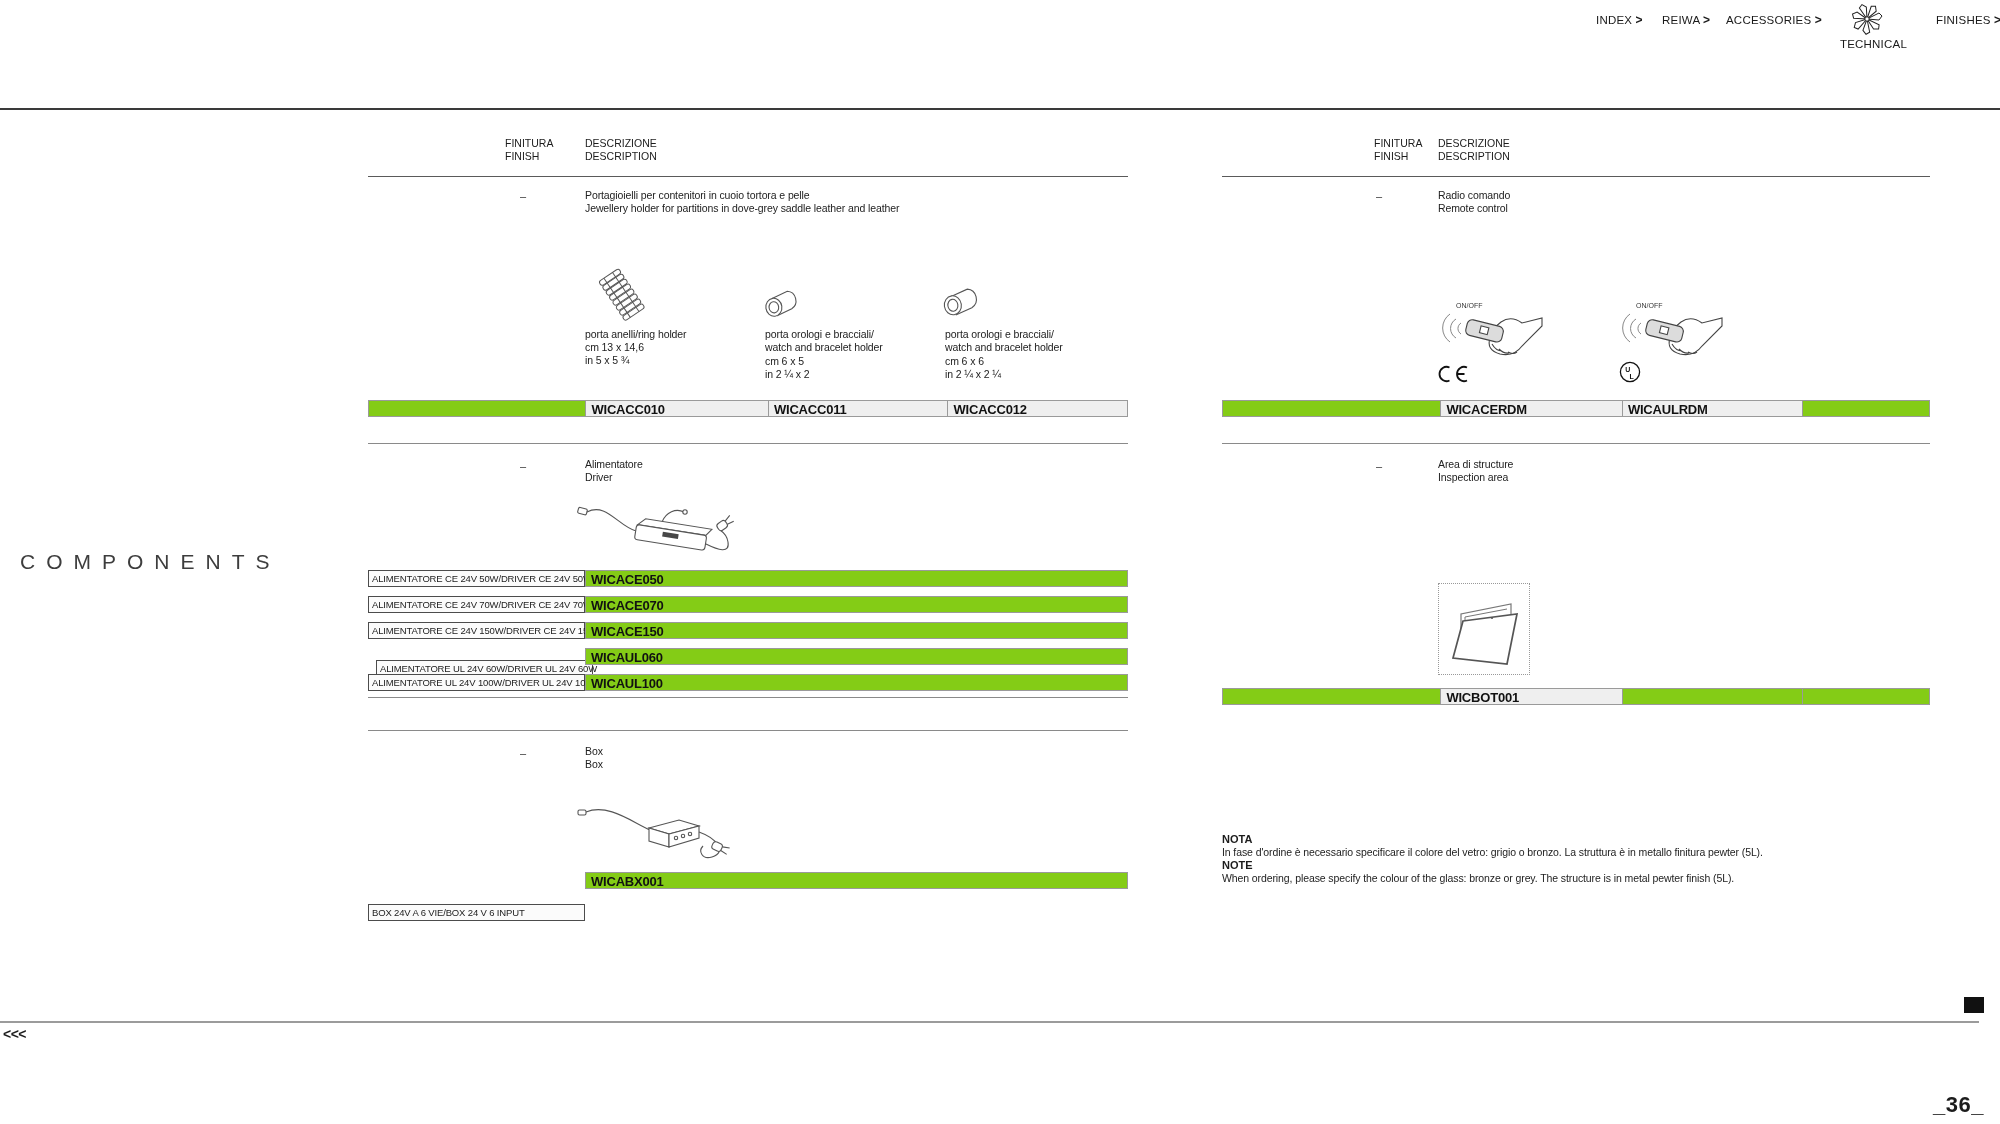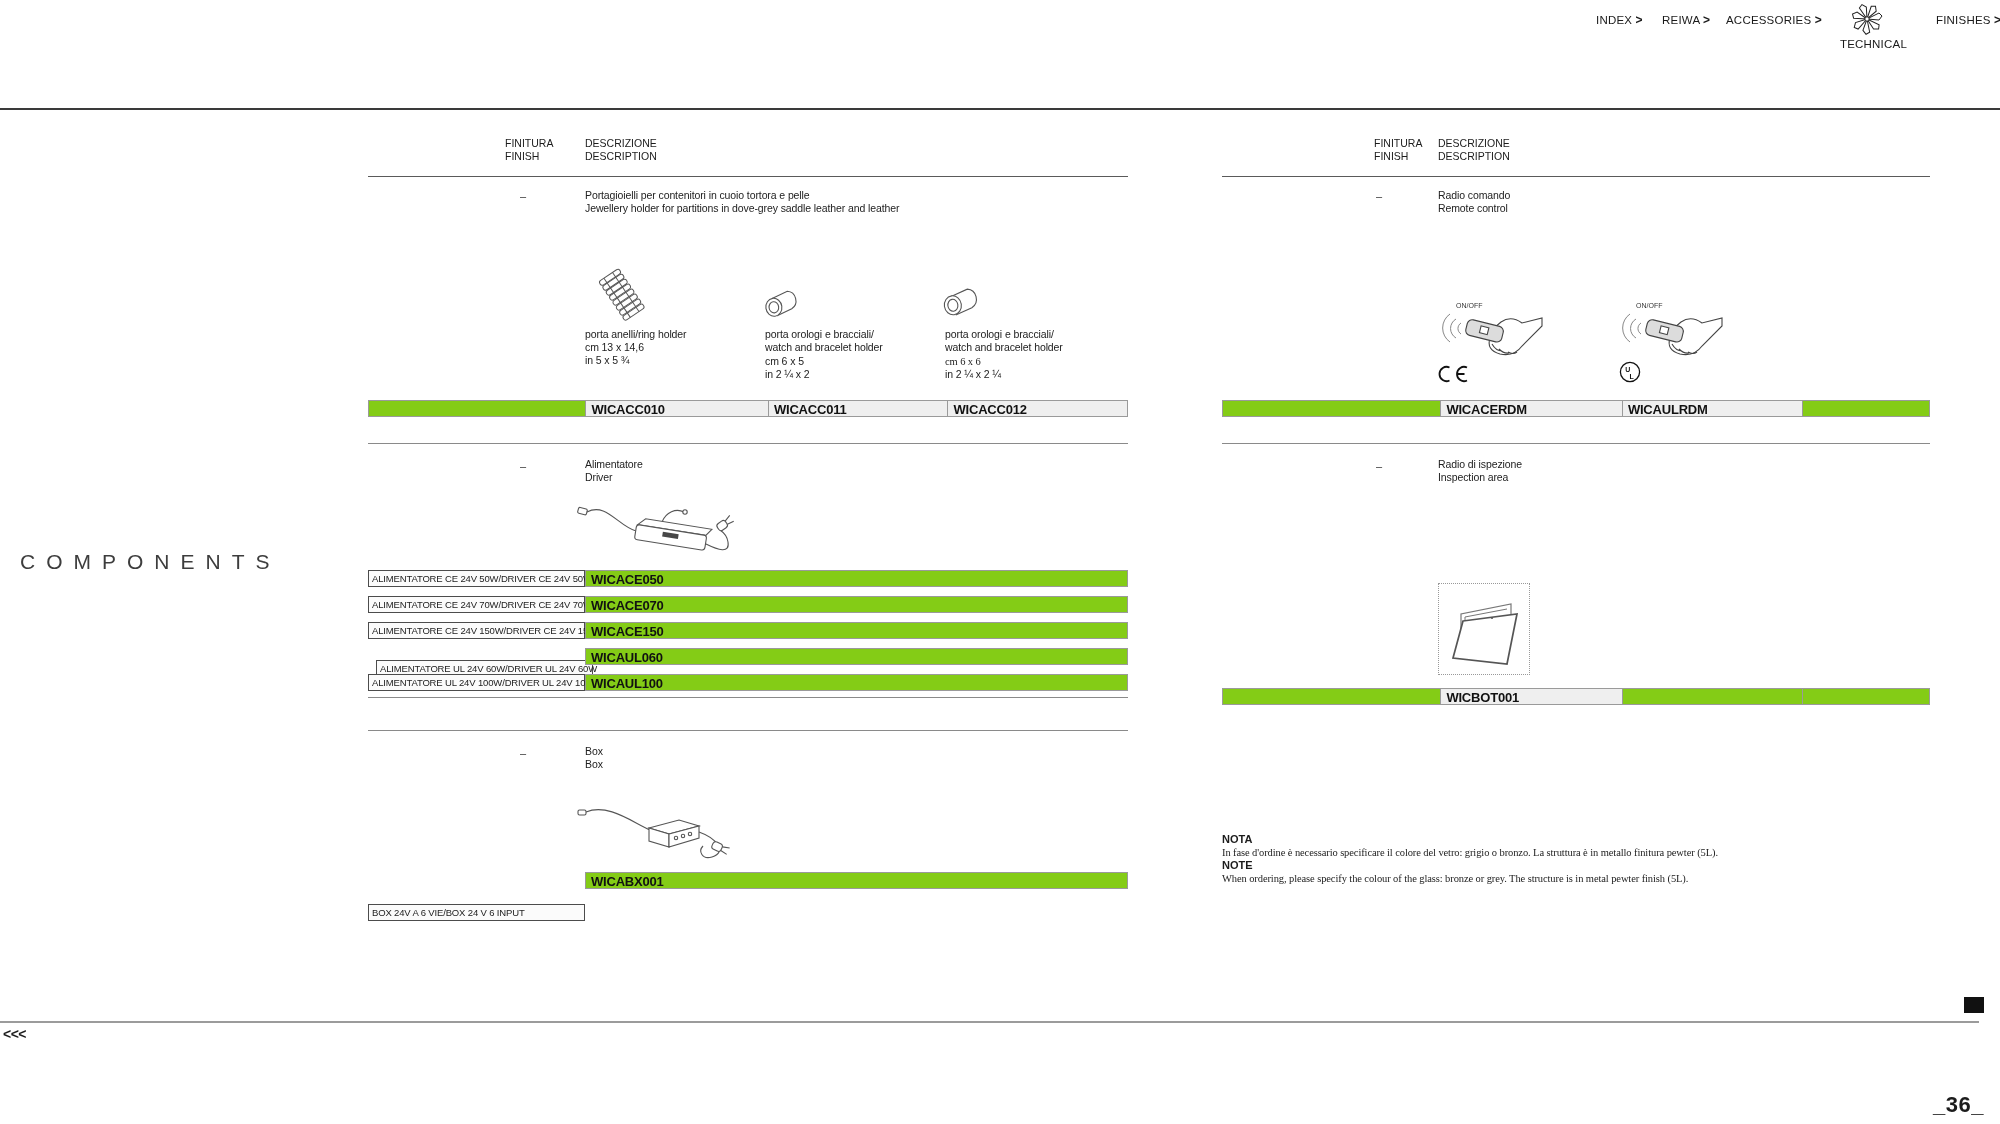--- a/index.html
+++ b/index.html
@@ -16,21 +16,21 @@
   .codebar>div:first-child{border-left:none;}
   .cg{background:#84cc16;}
   .cl{background:#efefef;}
   .code{font-size:13px;font-weight:bold;letter-spacing:-0.2px;line-height:15px;padding:1px 0 0 5px;color:#111;white-space:nowrap;}
   .lblcell{position:absolute;width:217px;height:17px;box-sizing:border-box;border:1px solid #4c4c4c;background:#fbfbfb;
            font-size:9.5px;letter-spacing:-0.15px;line-height:15px;padding-left:3px;white-space:nowrap;color:#222;}
   .nav{font-size:11.5px;letter-spacing:0.2px;color:#1a1a1a;white-space:nowrap;}
   .nav b{font-weight:900;font-size:12px;letter-spacing:0;}
   .title{font-size:21px;letter-spacing:11px;color:#3d3d3d;font-weight:400;white-space:nowrap;}
   .notet{font-size:11px;font-weight:bold;line-height:13px;white-space:nowrap;}
-  .noteb{font-size:10.5px;line-height:13px;letter-spacing:-0.1px;white-space:nowrap;color:#222;font-family:Liberation Serif, serif;}
+  .noteb{font-size:10.5px;line-height:13px;letter-spacing:-0.1px;white-space:nowrap;color:#222;}
   svg{display:block;}
 </style>
 </head>
 <body>
 
 <div id="canvas">
 
   <div class="abs nav" style="left:1596px;top:13px;"><span>INDEX</span> <b>&gt;</b></div>
   <div class="abs nav" style="left:1662px;top:13px;"><span>REIWA</span> <b>&gt;</b></div>
   <div class="abs nav" style="left:1726px;top:13px;"><span>ACCESSORIES</span> <b>&gt;</b></div>
@@ -105,21 +105,21 @@
     <div class="abs t" style="left:585px;top:341px;">cm 13 x 14,6</div>
     <div class="abs t" style="left:585px;top:354px;">in 5 x 5 ¾</div>
 
     <div class="abs t" style="left:765px;top:328px;">porta orologi e bracciali/</div>
     <div class="abs t" style="left:765px;top:341px;">watch and bracelet holder</div>
     <div class="abs t" style="left:765px;top:355px;">cm 6 x 5</div>
     <div class="abs t" style="left:765px;top:368px;">in 2 ¼ x 2</div>
 
     <div class="abs t" style="left:945px;top:328px;">porta orologi e bracciali/</div>
     <div class="abs t" style="left:945px;top:341px;">watch and bracelet holder</div>
-    <div class="abs t" style="left:945px;top:355px;font-family:Liberation Serif, serif;">cm 6 x 6</div>
+    <div class="abs t" style="left:945px;top:355px;">cm 6 x 6</div>
     <div class="abs t" style="left:945px;top:368px;">in 2 ¼ x 2 ¼</div>
 
     <div class="codebar" style="left:368px;top:400px;width:760px;">
       <div class="cg" style="width:217px;"></div>
       <div class="cl code" style="width:183px;">WICACC010</div>
       <div class="cl code" style="width:180px;">WICACC011</div>
       <div class="cl code" style="width:180px;">WICACC012</div>
     </div>
 
     <div class="hline light" style="left:368px;top:443px;width:760px;"></div>
@@ -268,21 +268,21 @@
     <div class="codebar" style="left:1222px;top:400px;width:708px;">
       <div class="cg" style="width:218px;"></div>
       <div class="cl code" style="width:182px;">WICACERDM</div>
       <div class="cl code" style="width:181px;">WICAULRDM</div>
       <div class="cg" style="width:127px;"></div>
     </div>
 
     <div class="hline light" style="left:1222px;top:443px;width:708px;"></div>
 
     <div class="abs dash" style="left:1376px;top:460px;">–</div>
-    <div class="abs t" style="left:1438px;top:458px;">Radio di ispezione</div>
+    <div class="abs t" style="left:1438px;top:458px;">Area di structure</div>
     <div class="abs t" style="left:1438px;top:471px;">Inspection area</div>
 
     <div class="abs" style="left:1438px;top:583px;width:92px;height:92px;border:1px dotted #999;box-sizing:border-box;">
       <svg width="90" height="90" viewBox="0 0 90 90">
         <path d="M22 72 L22 30 L72 20 L72 56" fill="none" stroke="#777" stroke-width="1.2"></path>
         <path d="M26 68 L26 33 L68 25" fill="none" stroke="#777" stroke-width="1"></path>
         <path d="M24 37 L78 30 L68 80 L14 74 Z" fill="#fff" stroke="#555" stroke-width="1.7"></path>
         <circle cx="53" cy="34" r="1.1" fill="#555"></circle>
       </svg>
     </div>

